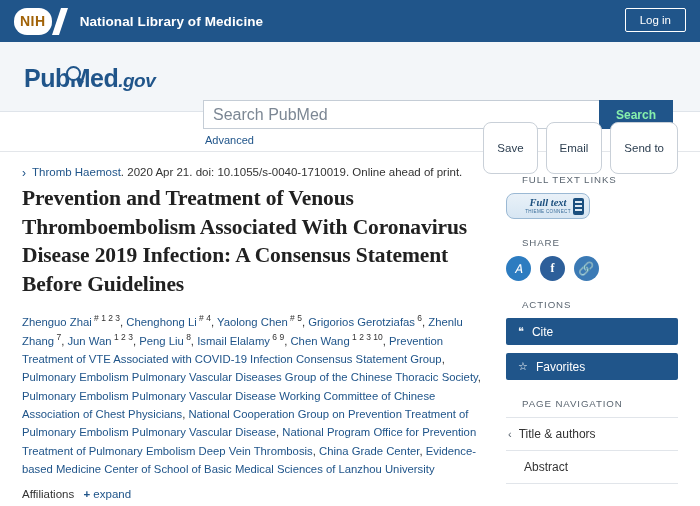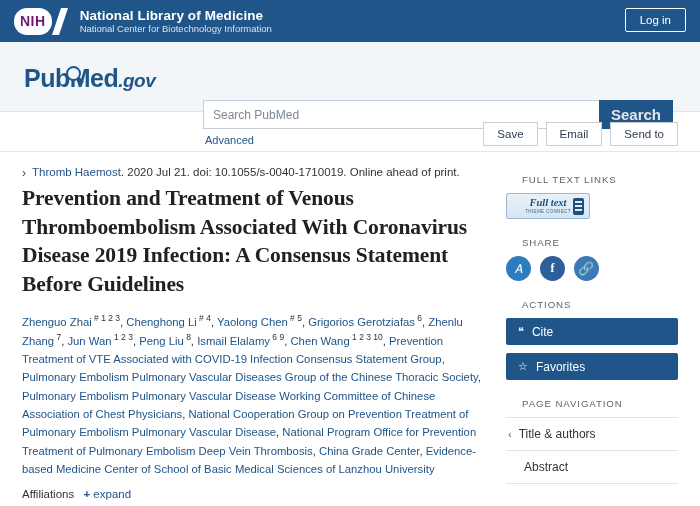--- a/index.html
+++ b/index.html
@@ -23,21 +23,21 @@
     padding: 0 14px;
     position: relative;
   }
   .nih-logo {
     display: flex;
     align-items: stretch;
     height: 27px;
   }
   .nih-logo-box {
     background: #ffffff;
-    color: #701a75;
+    color: #a16207;
     font-weight: bold;
     font-size: 14px;
     letter-spacing: .5px;
     padding: 0 6px;
     display: flex;
     align-items: center;
     border-radius: 13px;
   }
   .nih-logo-slash {
     width: 16px;
@@ -127,34 +127,34 @@
     left: 203px;
     top: 58px;
     display: flex;
   }
   .search-input {
     width: 396px;
     height: 29px;
     border: 1px solid #c5cdd6;
     border-right: none;
     padding: 0 9px;
-    font-size: 12px;
+    font-size: 16px;
     color: #0369a1;
     font-family: "Liberation Sans", sans-serif;
     background: #fff;
     outline: none;
   }
   .search-input::placeholder { color: #7c8794; }
   .search-btn {
     width: 74px;
     height: 29px;
     background: #20558a;
     border: none;
-    color: #e5e5e5;
-    font-size: 15px;
+    color: #86efac;
+    font-size: 12px;
     font-weight: bold;
     font-family: "Liberation Sans", sans-serif;
     cursor: pointer;
   }
   .advanced-link {
     position: absolute;
     left: 205px;
     top: 92px;
     color: #20558a;
     font-size: 11px;
@@ -180,22 +180,22 @@
     right: 22px;
     top: 10px;
     display: flex;
     gap: 8px;
   }
   .abtn {
     border: 1px solid #c9d0d8;
     background: #fff;
     color: #2c3e50;
     font-size: 11.5px;
-    padding: 5px 13px;
-    border-radius: 0;
+    padding: 19px 13px;
+    border-radius: 8px;
     font-family: "Liberation Sans", sans-serif;
     cursor: pointer;
   }
 
   
   .content {
     display: flex;
     padding: 14px 22px 0 22px;
   }
   .main-col { width: 462px; }
@@ -261,21 +261,21 @@
     text-transform: uppercase;
     margin-bottom: 8px;
     padding-left: 16px;
   }
   .side-sec { margin-bottom: 18px; }
   .fulltext-badge {
     width: 84px;
     height: 26px;
     background: linear-gradient(#e9f1f8, #d7e6f3);
     border: 1px solid #9bb9d4;
-    border-radius: 2px;
+    border-radius: 8px;
     display: flex;
     align-items: center;
     justify-content: center;
     position: relative;
     cursor: pointer;
   }
   .fulltext-badge .ft-t {
     font-family: "Liberation Serif", serif;
     font-size: 10.5px;
     font-style: italic;
@@ -367,21 +367,20 @@
   <div class="nih-logo">
     <div class="nih-logo-box">NIH</div>
     <div class="nih-logo-slash">
       <svg width="16" height="27" viewBox="0 0 16 27" aria-hidden="true">
         <polygon points="9,0 16,0 7,27 0,27" fill="#ffffff"></polygon>
       </svg>
     </div>
   </div>
   <div class="nih-text">
     <div class="nih-title">National Library of Medicine</div>
-    <div class="nih-sub">National Center for Biotechnology Information</div>
   </div>
   <button class="login-btn">Log in</button>
 </div>
 
 <div class="search-band">
   <div class="pubmed-logo">
     <span>Pub</span>
     <span class="m-wrap">
       <span class="lens"></span>
       <span>Med</span>
@@ -406,21 +405,21 @@
   </div>
 </div>
 
 <div class="content">
 
   <div class="main-col">
 
     <div class="cite-line">
       <span class="chev">›</span>
       <span>
-        <a class="journal" href="#">Thromb Haemost</a><span>. 2020 Jul 21. doi: 10.1055/s-0040-1710019. Online ahead of print.</span>
+        <a class="journal" href="#">Thromb Haemost</a><span>. 2020 Apr 21. doi: 10.1055/s-0040-1710019. Online ahead of print.</span>
       </span>
     </div>
 
     <h1 class="article-title">Prevention and Treatment of Venous Thromboembolism Associated With Coronavirus Disease 2019 Infection: A Consensus Statement Before Guidelines</h1>
 
     <div class="authors"><a href="#" class="">Zhenguo Zhai</a><sup> # 1 2 3</sup><span class="sep">, </span><a href="#" class="">Chenghong Li</a><sup> # 4</sup><span class="sep">, </span><a href="#" class="">Yaolong Chen</a><sup> # 5</sup><span class="sep">, </span><a href="#" class="">Grigorios Gerotziafas</a><sup> 6</sup><span class="sep">, </span><a href="#" class="">Zhenlu Zhang</a><sup> 7</sup><span class="sep">, </span><a href="#" class="">Jun Wan</a><sup> 1 2 3</sup><span class="sep">, </span><a href="#" class="">Peng Liu</a><sup> 8</sup><span class="sep">, </span><a href="#" class="">Ismail Elalamy</a><sup> 6 9</sup><span class="sep">, </span><a href="#" class="">Chen Wang</a><sup> 1 2 3 10</sup><span class="sep">, </span><a href="#" class="grp">Prevention Treatment of VTE Associated with COVID-19 Infection Consensus Statement Group</a><span class="sep">, </span><a href="#" class="grp">Pulmonary Embolism Pulmonary Vascular Diseases Group of the Chinese Thoracic Society</a><span class="sep">, </span><a href="#" class="grp">Pulmonary Embolism Pulmonary Vascular Disease Working Committee of Chinese Association of Chest Physicians</a><span class="sep">, </span><a href="#" class="grp">National Cooperation Group on Prevention Treatment of Pulmonary Embolism Pulmonary Vascular Disease</a><span class="sep">, </span><a href="#" class="grp">National Program Office for Prevention Treatment of Pulmonary Embolism Deep Vein Thrombosis</a><span class="sep">, </span><a href="#" class="grp">China Grade Center</a><span class="sep">, </span><a href="#" class="grp">Evidence-based Medicine Center of School of Basic Medical Sciences of Lanzhou University</a></div>
 
     <div class="affil">
       <span>Affiliations</span>
       <a class="expand" href="#"><span class="plus">+</span> <span>expand</span></a>

